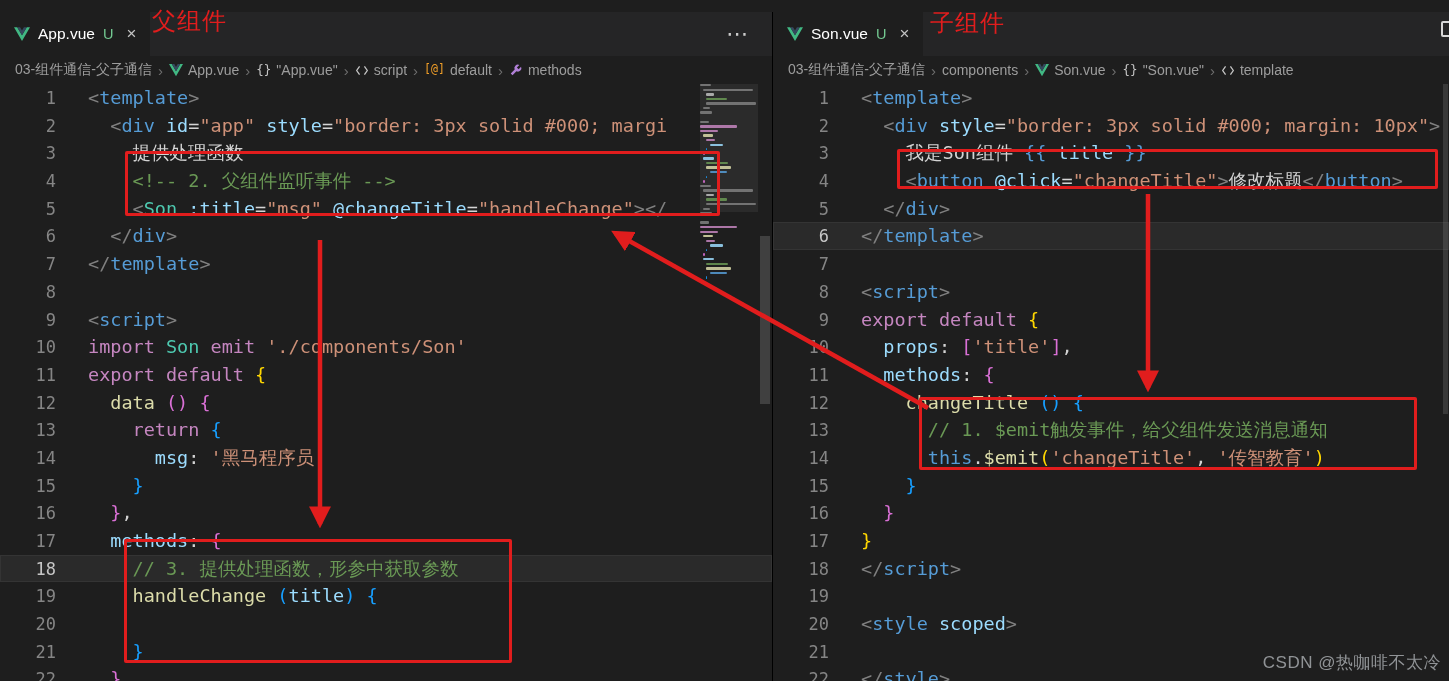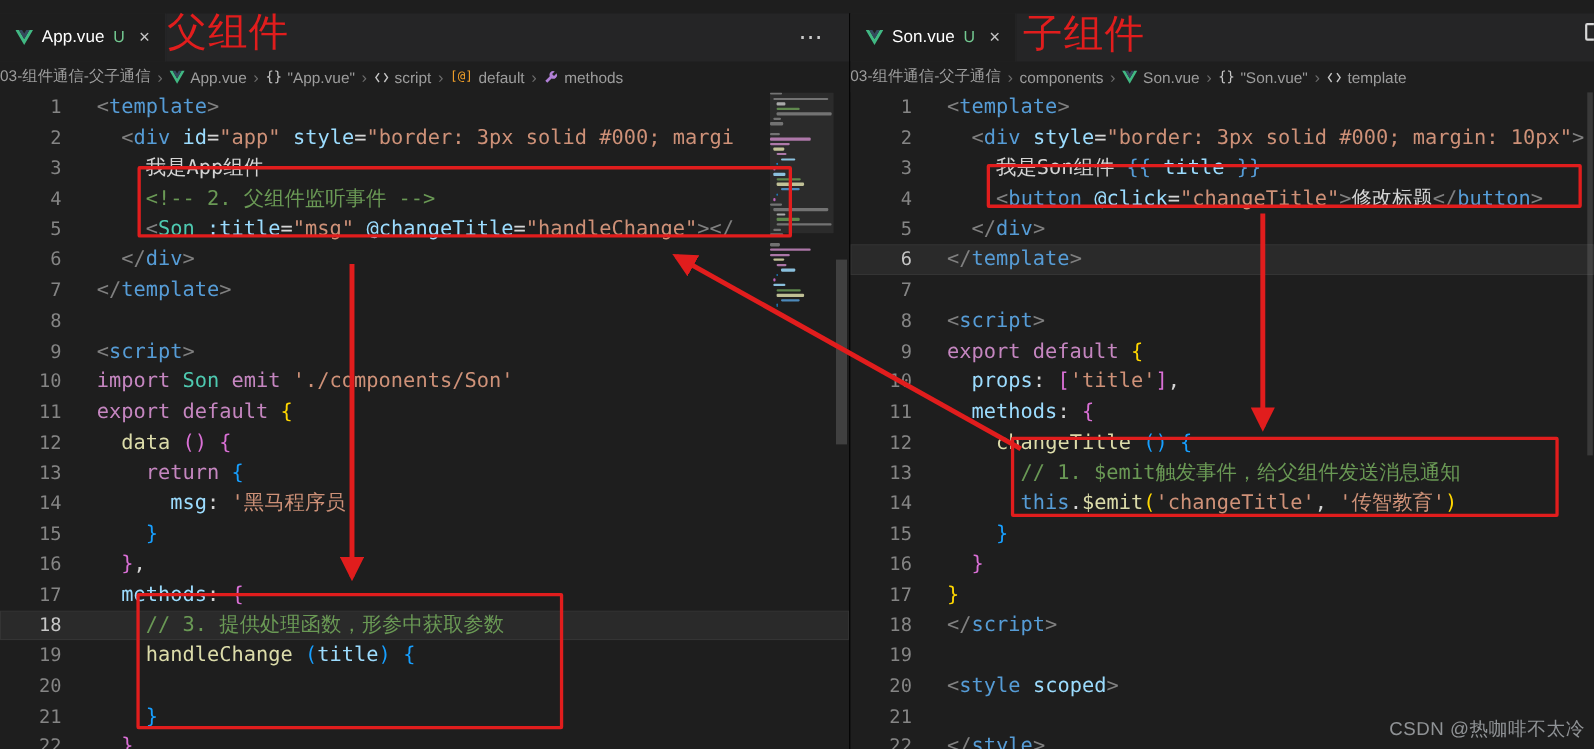--- a/index.html
+++ b/index.html
@@ -13,21 +13,21 @@
   .tabbar{position:relative;height:44px;background:#252526;display:flex;align-items:stretch}
   .tab{display:flex;align-items:center;gap:8px;padding:0 14px;background:#1e1e1e;color:#fff;
        font-size:15.5px;cursor:pointer;border-right:1px solid #252526}
   .git-u{color:#73c991;font-size:14.5px}
   .tab-close{color:#c5c5c5;margin-left:5px;font-size:17px}
   .tab-actions{position:absolute;right:24px;top:0;height:44px;display:flex;align-items:center;
        color:#cccccc;font-size:22px;cursor:pointer}
   .corner-icon{position:absolute;right:-4px;top:9px;width:12px;height:16px;border:2px solid #d8d8d8;
        border-radius:2px;background:transparent}
 
-  .breadcrumbs{height:28px;background:#1e1e1e;display:flex;align-items:center;
+  .breadcrumbs{height:28px;background:#1e1e1e;display:flex;align-items:center;padding-left:15px;
        font-size:14px;color:#9d9d9d;white-space:nowrap;overflow:hidden}
   .crumb{display:inline-flex;align-items:center;gap:5px;cursor:pointer}
   .crumb-sep{margin:0 6px;color:#6e6e6e;font-size:15px}
   .crumb-icon{display:inline-flex;align-items:center;line-height:1}
   .icon-braces{color:#c5c5c5;font-family:"DejaVu Sans Mono","Liberation Mono",monospace;font-size:12.5px}
   .icon-object{color:#ee9d28;font-family:"DejaVu Sans Mono","Liberation Mono",monospace;font-size:11.5px}
 
   .editor{position:absolute;top:72px;left:0;width:100%;cursor:text}
   .code-line{display:flex;height:27.7px;line-height:27.8px;white-space:pre;
        font-family:"DejaVu Sans Mono","Liberation Mono",monospace;font-size:18.5px}
@@ -45,21 +45,21 @@
   .minimap{position:absolute;right:14px;top:72px;width:58px;height:340px;overflow:hidden}
   .mm-slider{position:absolute;left:0;right:0;top:0;height:128px;background:rgba(255,255,255,0.06)}
   .mm-line{height:2.4px;margin-bottom:2.2px;border-radius:1px;opacity:.85}
   .v-scrollbar{position:absolute;right:0;top:72px;bottom:0;width:14px}
   .v-scrollbar .thumb{position:absolute;left:2px;right:2px;background:rgba(121,121,121,0.38)}
   .pane-right .v-scrollbar{width:7px}
   .pane-right .v-scrollbar .thumb{left:1px;right:1px;background:rgba(121,121,121,0.3)}
 
   .annotation-layer{position:absolute;inset:0;z-index:30;pointer-events:none}
   .anno-box{position:absolute;border:3px solid var(--red);border-radius:2px}
-  .anno-label{position:absolute;color:var(--red);font-size:36px;font-weight:500;letter-spacing:1px}
+  .anno-label{position:absolute;color:var(--red);font-size:24px;font-weight:500;letter-spacing:1px}
   #anno-svg{position:absolute;inset:0}
 
   .watermark{position:absolute;right:8px;bottom:7px;z-index:25;color:rgba(214,219,224,0.62);
        font-size:17px;letter-spacing:.5px}
 </style>
 </head>
 <body>
 
 <div class="screen">
 
@@ -117,21 +117,21 @@
             <svg width="14" height="14" viewBox="0 0 16 16">
               <path fill="#b180d7" d="M13.8 4.2 11 7 9 5l2.8-2.8a4 4 0 0 0-5.3 5.3L2 12l2 2 4.5-4.5a4 4 0 0 0 5.3-5.3z"></path>
             </svg>
           </span>
           <span>methods</span>
         </span>
       </div>
     <div class="editor" id="code-left">
         <div class="code-line"><div class="line-num">1</div><div class="line-content"><span class="t-punct">&lt;</span><span class="t-tag">template</span><span class="t-punct">&gt;</span></div></div>
         <div class="code-line"><div class="line-num">2</div><div class="line-content"><span class="t-txt">  </span><span class="t-punct">&lt;</span><span class="t-tag">div</span><span class="t-txt"> </span><span class="t-attr">id</span><span class="t-op">=</span><span class="t-str">"app"</span><span class="t-txt"> </span><span class="t-attr">style</span><span class="t-op">=</span><span class="t-str">"border: 3px solid #000; margin:</span></div></div>
-        <div class="code-line"><div class="line-num">3</div><div class="line-content"><span class="t-txt">    我是App组件</span></div></div>
+        <div class="code-line"><div class="line-num">3</div><div class="line-content"><span class="t-txt">    提供处理函数</span></div></div>
         <div class="code-line"><div class="line-num">4</div><div class="line-content"><span class="t-cmt">    &lt;!-- 2. 父组件监听事件 --&gt;</span></div></div>
         <div class="code-line"><div class="line-num">5</div><div class="line-content"><span class="t-txt">    </span><span class="t-punct">&lt;</span><span class="t-comp">Son</span><span class="t-txt"> </span><span class="t-attr">:title</span><span class="t-op">=</span><span class="t-str">"msg"</span><span class="t-txt"> </span><span class="t-attr">@changeTitle</span><span class="t-op">=</span><span class="t-str">"handleChange"</span><span class="t-punct">&gt;&lt;/</span><span class="t-comp">Son</span></div></div>
         <div class="code-line"><div class="line-num">6</div><div class="line-content"><span class="t-txt">  </span><span class="t-punct">&lt;/</span><span class="t-tag">div</span><span class="t-punct">&gt;</span></div></div>
         <div class="code-line"><div class="line-num">7</div><div class="line-content"><span class="t-punct">&lt;/</span><span class="t-tag">template</span><span class="t-punct">&gt;</span></div></div>
         <div class="code-line"><div class="line-num">8</div><div class="line-content"></div></div>
         <div class="code-line"><div class="line-num">9</div><div class="line-content"><span class="t-punct">&lt;</span><span class="t-tag">script</span><span class="t-punct">&gt;</span></div></div>
         <div class="code-line"><div class="line-num">10</div><div class="line-content"><span class="t-kw">import</span><span class="t-txt"> </span><span class="t-comp">Son</span><span class="t-txt"> </span><span class="t-kw">emit</span><span class="t-txt"> </span><span class="t-str">'./components/Son'</span></div></div>
         <div class="code-line"><div class="line-num">11</div><div class="line-content"><span class="t-kw">export</span><span class="t-txt"> </span><span class="t-kw">default</span><span class="t-txt"> </span><span class="t-b1">{</span></div></div>
         <div class="code-line"><div class="line-num">12</div><div class="line-content"><span class="t-txt">  </span><span class="t-fn">data</span><span class="t-txt"> </span><span class="t-b2">()</span><span class="t-txt"> </span><span class="t-b2">{</span></div></div>
         <div class="code-line"><div class="line-num">13</div><div class="line-content"><span class="t-txt">    </span><span class="t-kw">return</span><span class="t-txt"> </span><span class="t-b3">{</span></div></div>

